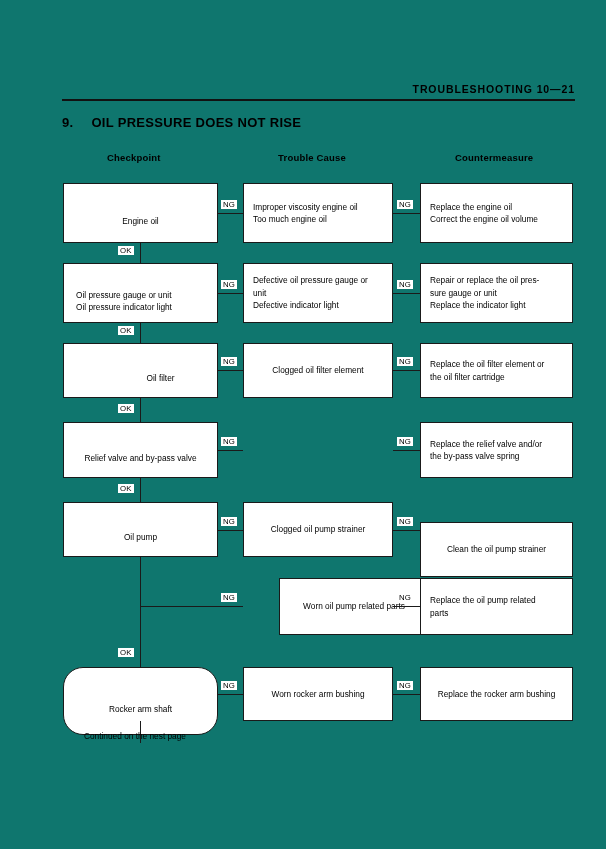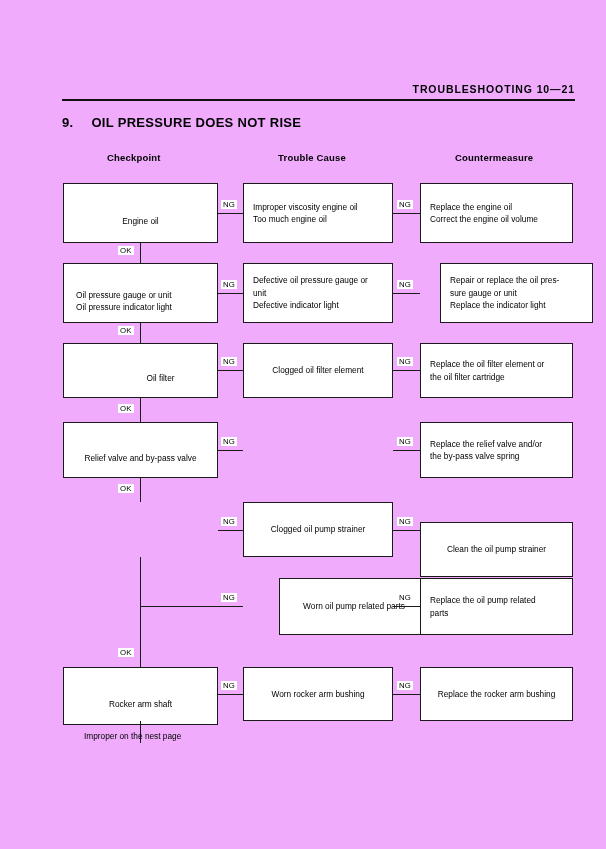--- a/index.html
+++ b/index.html
@@ -8,21 +8,21 @@
     background: #ffffff;
   }
   body {
     font-family: "Liberation Sans", sans-serif;
     color: #000000;
   }
   #page {
     position: relative;
     width: 606px;
     height: 849px;
-    background: #f0abfc;
+    background: #0f766e;
     overflow: hidden;
   }
 
   
   #header-title {
     position: absolute;
     left: 62px;
     top: 83px;
     width: 513px;
     text-align: right;
@@ -178,21 +178,21 @@
   </div>
   <div class="hline" style="left:218px;top:293px;width:25px;"></div>
   <div class="lbl" style="left:221px;top:280px;">NG</div>
   <div class="fbox col-cause" style="top:263px;height:60px;">
     <span class="txt">Defective oil pressure gauge or
 unit
 Defective indicator light</span>
   </div>
   <div class="hline" style="left:393px;top:293px;width:27px;"></div>
   <div class="lbl" style="left:397px;top:280px;">NG</div>
-  <div class="fbox col-count" style="top:263px;height:60px;margin-left:20px;">
+  <div class="fbox col-count" style="top:263px;height:60px;">
     <span class="txt">Repair or replace the oil pres-
 sure gauge or unit
 Replace the indicator light</span>
   </div>
   <div class="vline" style="left:140px;top:323px;height:20px;"></div>
   <div class="lbl" style="left:118px;top:326px;">OK</div>
 
   <div class="fbox col-check" style="top:343px;height:55px;padding-left:40px;">
     <span class="txt">Oil filter</span>
   </div>
@@ -217,20 +217,23 @@
   <div class="lbl" style="left:221px;top:437px;">NG</div>
   <div class="hline" style="left:393px;top:450px;width:27px;"></div>
   <div class="lbl" style="left:397px;top:437px;">NG</div>
   <div class="fbox col-count" style="top:422px;height:56px;">
     <span class="txt">Replace the relief valve and/or
 the by-pass valve spring</span>
   </div>
   <div class="vline" style="left:140px;top:478px;height:24px;"></div>
   <div class="lbl" style="left:118px;top:484px;">OK</div>
 
+  <div class="fbox col-check" style="top:502px;height:55px;">
+    <span class="txt">Oil pump</span>
+  </div>
   <div class="hline" style="left:218px;top:530px;width:25px;"></div>
   <div class="lbl" style="left:221px;top:517px;">NG</div>
   <div class="fbox col-cause centered" style="top:502px;height:55px;">
     <span class="txt">Clogged oil pump strainer</span>
   </div>
   <div class="hline" style="left:393px;top:530px;width:27px;"></div>
   <div class="lbl" style="left:397px;top:517px;">NG</div>
   <div class="fbox col-count centered" style="top:522px;height:55px;">
     <span class="txt">Clean the oil pump strainer</span>
   </div>
@@ -243,30 +246,30 @@
     <span class="txt">Worn oil pump related parts</span>
   </div>
   <div class="hline" style="left:393px;top:606px;width:27px;"></div>
   <div class="lbl" style="left:397px;top:593px;">NG</div>
   <div class="fbox col-count" style="top:578px;height:57px;">
     <span class="txt">Replace the oil pump related
 parts</span>
   </div>
   <div class="lbl" style="left:118px;top:648px;">OK</div>
 
-  <div class="fbox col-check" style="top:667px;height:58px;">
+  <div class="fbox col-check" style="top:667px;height:68px;border-radius:20px;">
     <span class="txt">Rocker arm shaft</span>
   </div>
   <div class="hline" style="left:218px;top:694px;width:25px;"></div>
   <div class="lbl" style="left:221px;top:681px;">NG</div>
   <div class="fbox col-cause centered" style="top:667px;height:54px;">
     <span class="txt">Worn rocker arm bushing</span>
   </div>
   <div class="hline" style="left:393px;top:694px;width:27px;"></div>
   <div class="lbl" style="left:397px;top:681px;">NG</div>
   <div class="fbox col-count centered" style="top:667px;height:54px;">
     <span class="txt">Replace the rocker arm bushing</span>
   </div>
 
   <div class="vline" style="left:140px;top:721px;height:22px;"></div>
-  <div id="footer-note">Improper on the nest page</div>
+  <div id="footer-note">Continued on the nest page</div>
 
 </div>
 
 </body></html>

